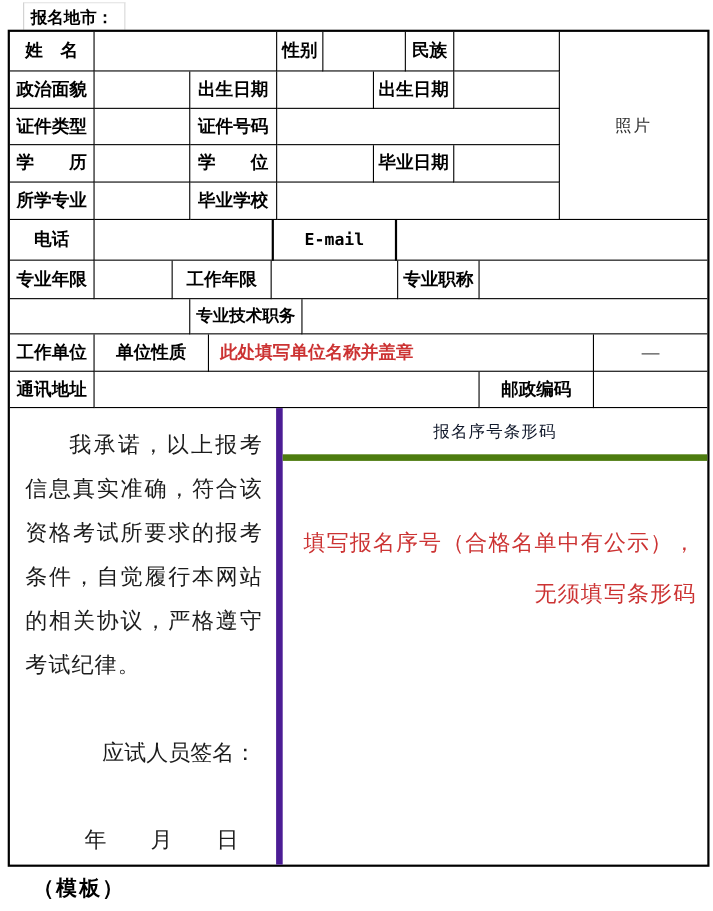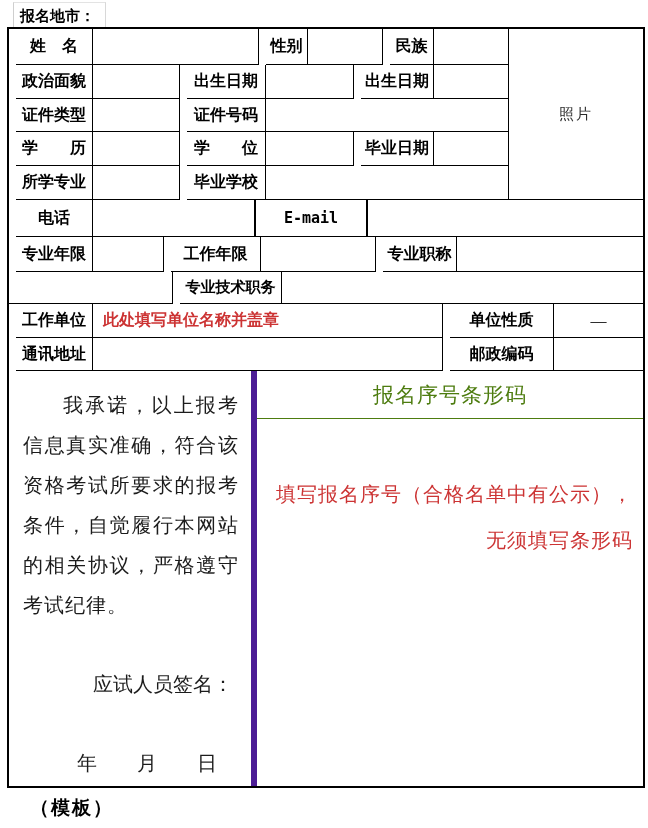--- a/index.html
+++ b/index.html
@@ -2,21 +2,21 @@
 <html><head>
 <meta charset="utf-8">
 <style>
   html,body{margin:0;padding:0;background:#ffffff;}
   .page{
     position:relative;width:648px;height:828px;background:#ffffff;
     font-family:"Liberation Serif", serif;color:#000;
   }
   
   .city-box{
-    position:absolute;left:13px;top:2px;width:93px;height:28px;
+    position:absolute;left:21px;top:2px;width:93px;height:28px;
     border-left:1px solid #cfcfcf;border-top:1px solid #e3e3e3;border-right:1px solid #d8d8d8;
     display:flex;align-items:center;box-sizing:border-box;
   }
   .city-text{
     font-family:"Liberation Sans", sans-serif;font-weight:bold;font-size:15px;
     padding-left:6px;white-space:nowrap;
   }
   .form-table{
     position:absolute;left:7px;top:27px;width:638px;height:761px;
     border:2px solid #000;box-sizing:border-box;background:#fff;
@@ -25,21 +25,21 @@
   .row{display:flex;flex-shrink:0;}
   .c{
     box-sizing:border-box;border-right:1px solid #000;border-bottom:1px solid #000;
     display:flex;align-items:center;justify-content:center;overflow:hidden;
     flex-shrink:0;
   }
   .c.grow{flex:1 1 auto;}
   .c.last{border-right:none;}
   .lab{
     font-family:"Liberation Sans", sans-serif;font-weight:bold;font-size:16px;
-    white-space:nowrap;letter-spacing:0px;margin-left:7px;
+    white-space:nowrap;letter-spacing:0px;
   }
   .lab-sm{font-size:15px;}
   .thick-r{border-right-width:2px;}
   .email-lab{font-family:"DejaVu Sans Mono", monospace;font-weight:bold;font-size:15px;}
   .secA{display:flex;flex-shrink:0;height:171px;}
   .a-left{width:500px;display:flex;flex-direction:column;}
   .photo-cell{flex:1 1 auto;}
   .photo-text{font-size:15px;color:#2b2b2b;letter-spacing:2px;}
   .unit-note{
     justify-content:flex-start;padding-left:10px;
@@ -58,23 +58,23 @@
     color:#1c1c1c;letter-spacing:1px;
   }
   .decl-sign{
     margin-top:46px;text-align:right;padding-right:6px;font-size:20px;color:#1c1c1c;white-space:nowrap;
   }
   .decl-date{
     margin-top:52px;text-align:right;padding-right:22px;font-size:20px;color:#1c1c1c;white-space:nowrap;
   }
   .barcode-col{flex:1 1 auto;display:flex;flex-direction:column;}
   .barcode-header{
-    height:48px;box-sizing:border-box;border-bottom:1px solid #4d7c0f;
+    height:48px;box-sizing:border-box;border-bottom:6px solid #4d7c0f;
     display:flex;align-items:center;justify-content:center;
-    font-size:21px;color:#4d7c0f;letter-spacing:1px;
+    font-size:15px;color:#0f172a;letter-spacing:1px;
   }
   .barcode-note{
     flex:1 1 auto;display:block;text-align:center;padding:52px 10px 0 10px;box-sizing:border-box;
   }
   .barcode-note-text{
     font-size:20px;line-height:46px;color:#cc3333;letter-spacing:1px;text-align:right;
   }
   .template-note{
     position:absolute;left:30px;top:795px;
     font-weight:bold;font-size:19px;letter-spacing:2px;white-space:nowrap;
@@ -153,24 +153,24 @@
     </div>
 
     <div class="row" style="height:32px">
       <div class="c" style="width:164px"></div>
       <div class="c lab lab-sm" style="width:102px">专业技术职务</div>
       <div class="c grow last"></div>
     </div>
 
     <div class="row" style="height:34px">
       <div class="c lab" style="width:77px">工作单位</div>
+      <div class="c lab" style="width:104px">单位性质</div>
       <div class="c unit-note" style="width:350px">
         <span>此处填写单位名称并盖章</span>
       </div>
-      <div class="c lab" style="width:104px">单位性质</div>
       <div class="c grow last dash-val">—</div>
     </div>
 
     <div class="row" style="height:33px">
       <div class="c lab" style="width:77px">通讯地址</div>
       <div class="c" style="width:350px"></div>
       <div class="c lab" style="width:104px">邮政编码</div>
       <div class="c grow last"></div>
     </div>
 

